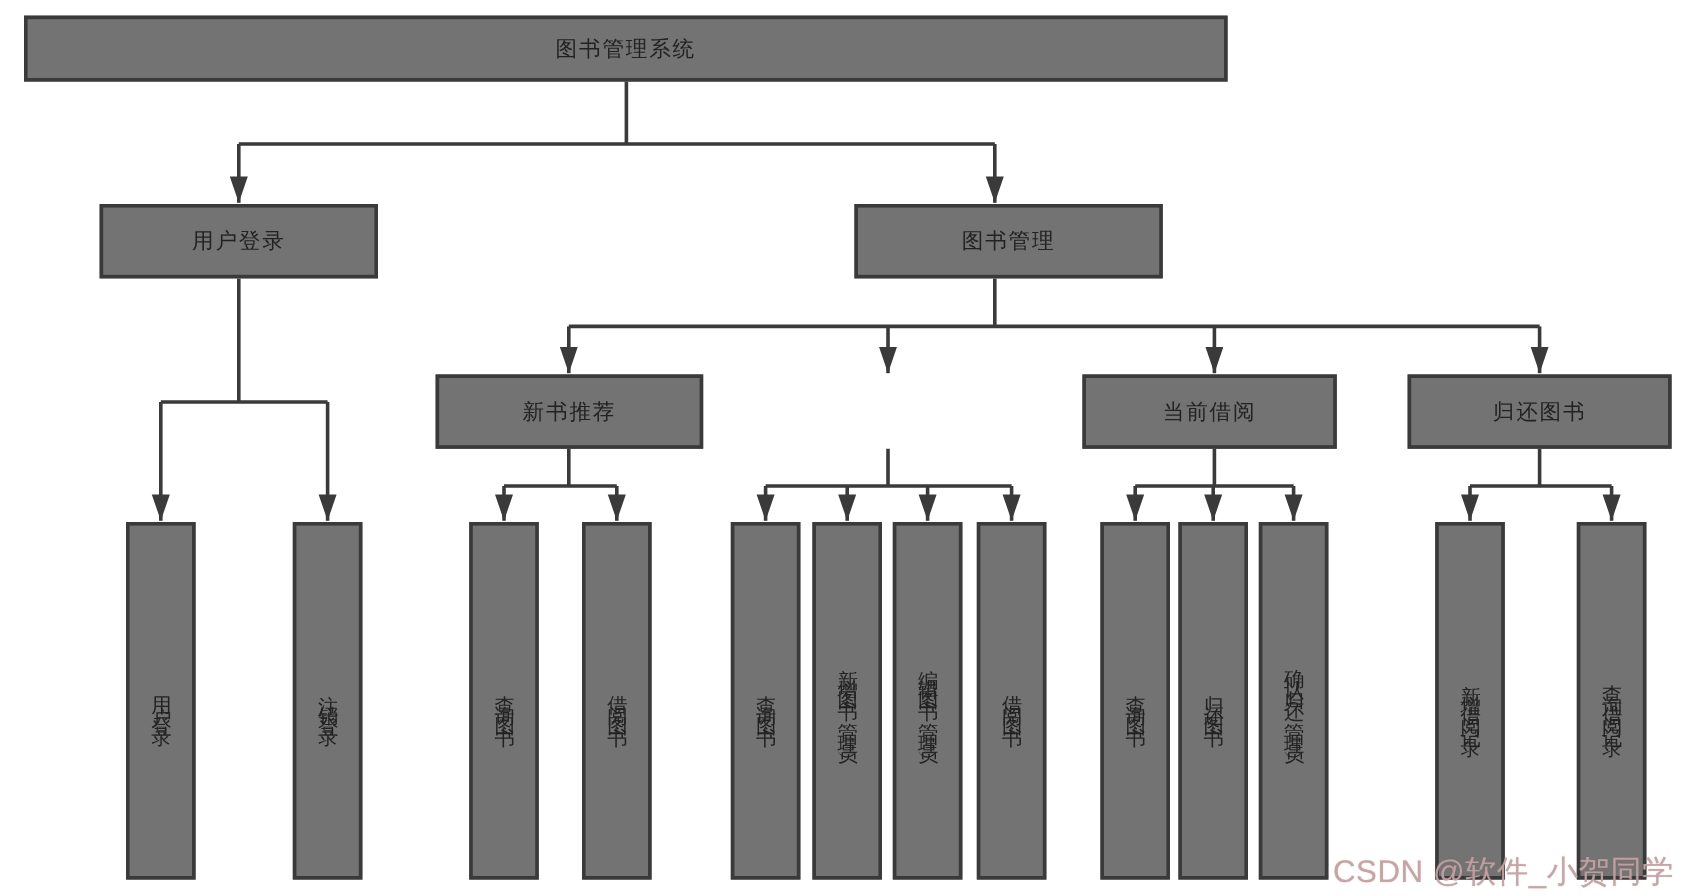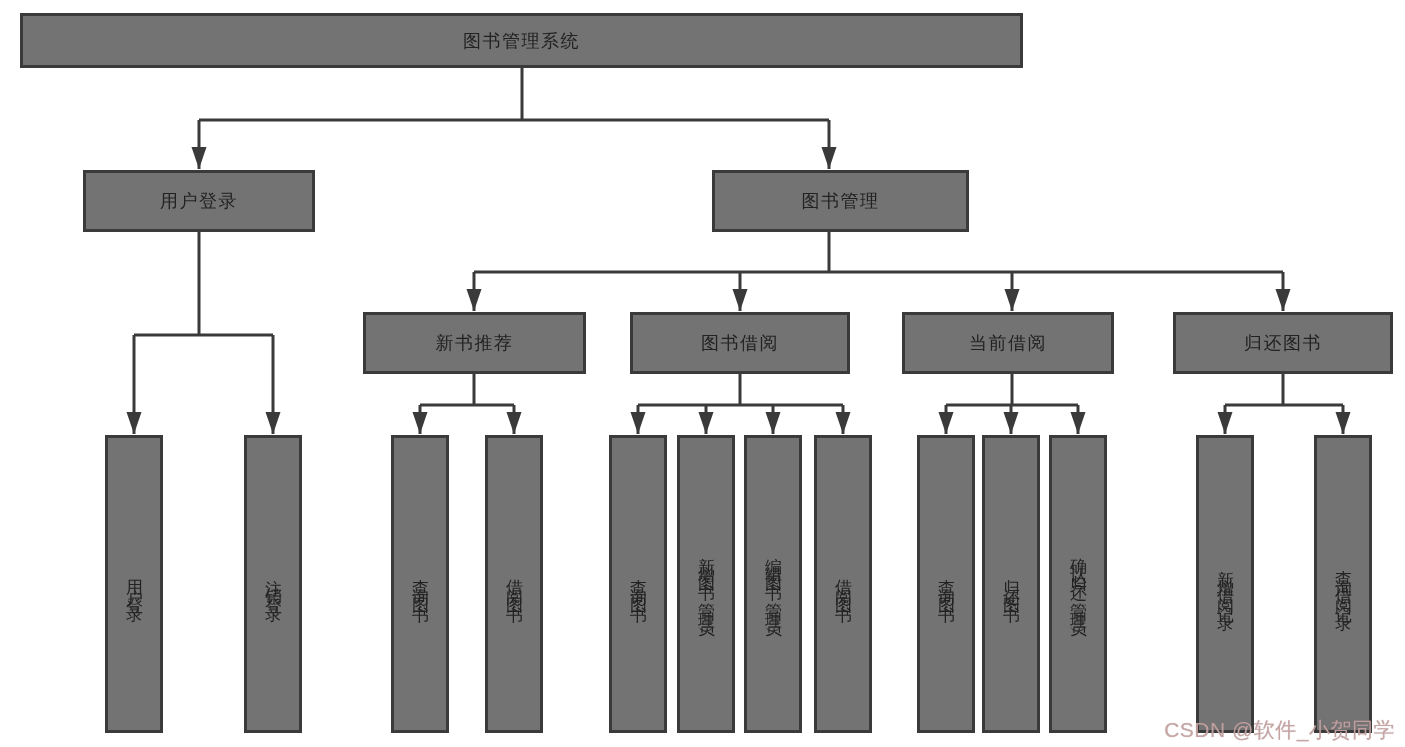--- a/index.html
+++ b/index.html
@@ -28,21 +28,21 @@
     font-size:17px;
     letter-spacing:9px;
     font-weight:500;
     line-height:58px;
   }
   .leaf .lbl{display:block;}
   .lbl{white-space:nowrap;}
   #watermark{
     position:absolute;
     right:10px;bottom:3px;
-    font-size:21px;
+    font-size:26px;
     letter-spacing:0.5px;
     color:rgba(198,162,162,0.92);
     text-shadow:0 0 1px rgba(150,130,130,0.5);
   }
 </style>
 </head>
 <body>
 
 <div id="canvas">
 
@@ -91,23 +91,20 @@
   <div class="node hnode" style="left:83px;top:170px;width:232px">
     <span class="lbl">用户登录</span>
   </div>
   <div class="node hnode" style="left:712px;top:170px;width:257px">
     <span class="lbl">图书管理</span>
   </div>
 
   <div class="node hnode" style="left:363px;top:312px;width:223px">
     <span class="lbl">新书推荐</span>
   </div>
-  <div class="node hnode" style="left:630px;top:312px;width:220px">
-    <span class="lbl">图书借阅</span>
-  </div>
   <div class="node hnode" style="left:902px;top:312px;width:212px">
     <span class="lbl">当前借阅</span>
   </div>
   <div class="node hnode" style="left:1173px;top:312px;width:220px">
     <span class="lbl">归还图书</span>
   </div>
 
   <div class="node leaf" style="left:105px">
     <span class="lbl">用户登录</span>
   </div>

